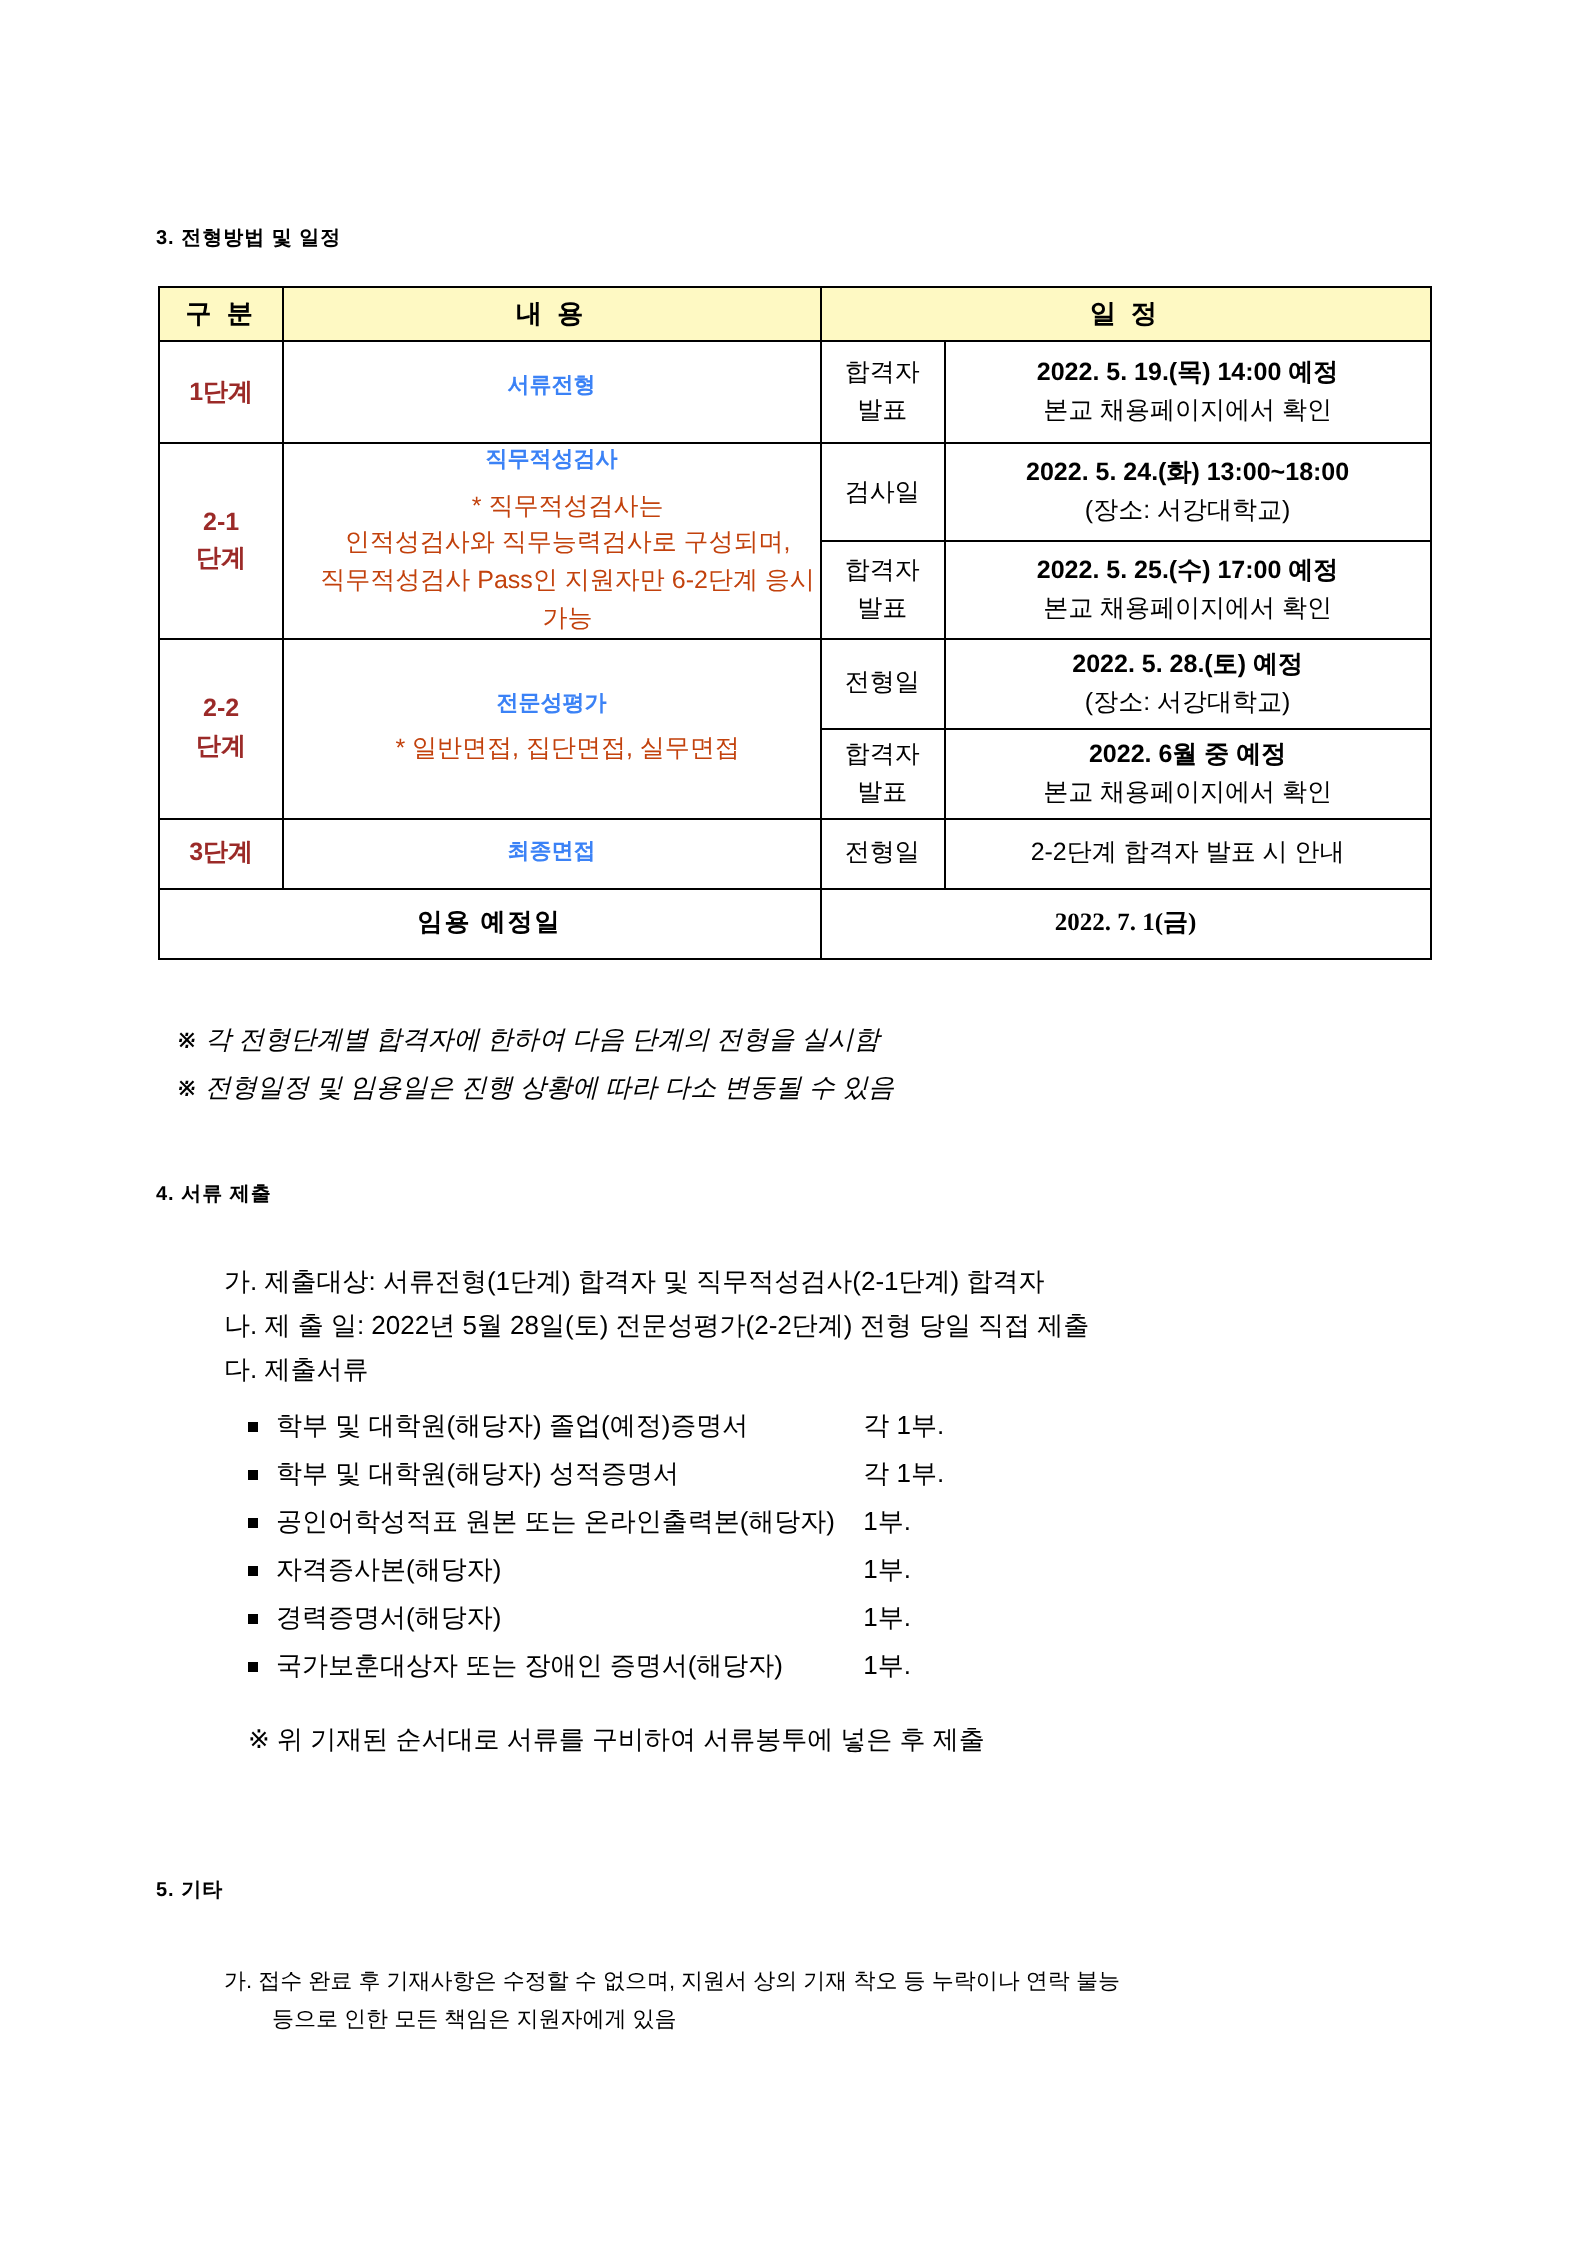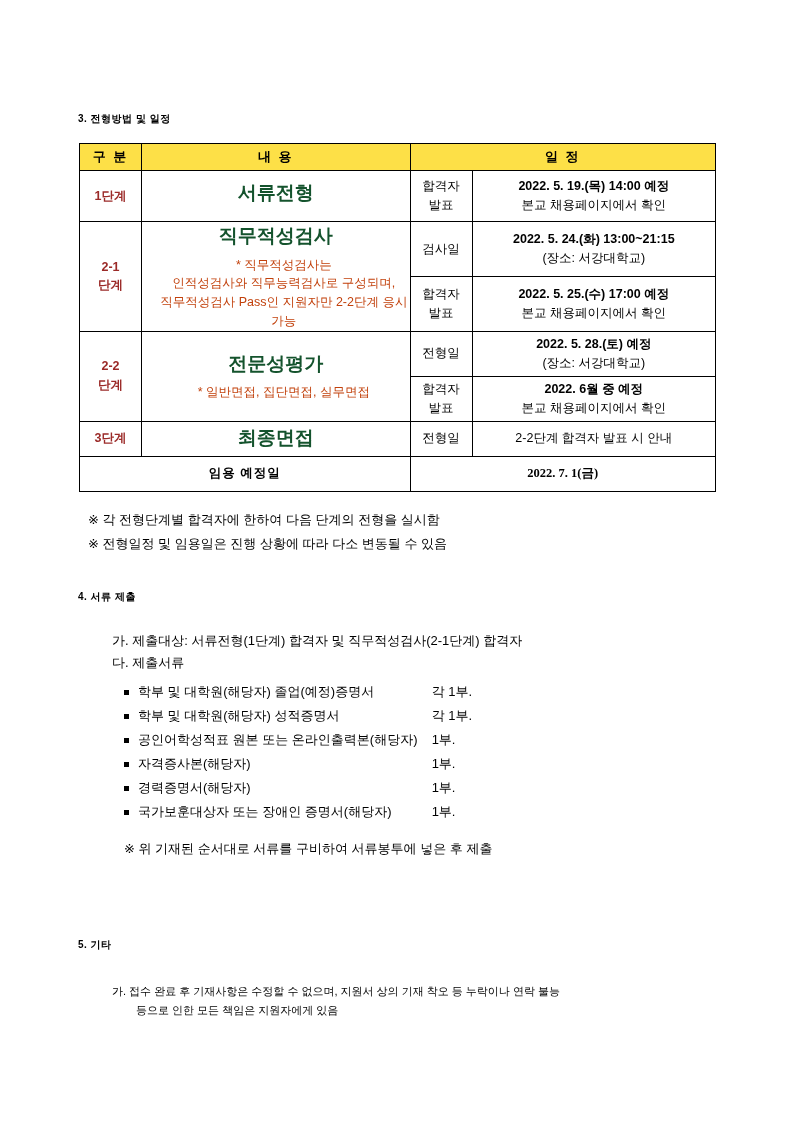--- a/index.html
+++ b/index.html
@@ -50,44 +50,44 @@
   }
   table.schedule td, table.schedule th {
     border: 1px solid #000;
     padding: 0;
     vertical-align: middle;
     text-align: center;
     font-size: 12.5px;
     line-height: 1.5;
   }
   table.schedule th {
-    background: #fde047;
+    background: #fef9c3;
     font-weight: bold;
     font-size: 13px;
     height: 26px;
     letter-spacing: 2px;
   }
   .col-gubun { width: 62px; }
   .col-naeyong { width: 268px; }
   .col-label { width: 62px; }
   .col-date { width: 243px; }
 
   .stage-cell {
     color: #9b2a28;
     font-weight: bold;
     font-size: 12.5px;
     line-height: 1.35;
   }
   .content-cell {
     padding: 7px 4px;
   }
   .content-title {
-    color: #14532d;
-    font-weight: bold;
-    font-size: 19px;
+    color: #3b82f6;
+    font-weight: bold;
+    font-size: 11px;
     margin-bottom: 5px;
   }
   .content-note {
     color: #c2410c;
     font-size: 12.5px;
     line-height: 1.5;
     font-weight: normal;
     margin-left: 16px;
   }
   .label-cell {
@@ -114,20 +114,21 @@
   }
   .plain-date { font-weight: normal; font-size: 12.5px; }
 
   
   .notes {
     position: absolute;
     left: 88px;
     top: 508px;
     font-size: 13px;
     line-height: 1.85;
+    font-style: italic;
   }
   .note-line { white-space: nowrap; }
 
   
   .sec4-body {
     position: absolute;
     left: 112px;
     top: 630px;
     width: 620px;
     font-size: 13px;
@@ -228,27 +229,27 @@
 
         <tr>
           <td class="stage-cell" rowspan="2" style="height:50px">
             <div>2-1</div>
             <div>단계</div>
           </td>
           <td class="content-cell" rowspan="2">
             <div class="content-title">직무적성검사</div>
             <div class="content-note">* 직무적성검사는</div>
             <div class="content-note">인적성검사와 직무능력검사로 구성되며,</div>
-            <div class="content-note">직무적성검사 Pass인 지원자만 2-2단계 응시 가능</div>
+            <div class="content-note">직무적성검사 Pass인 지원자만 6-2단계 응시 가능</div>
           </td>
           <td class="label-cell" style="height:44px">
             <div>검사일</div>
           </td>
           <td class="date-cell">
-            <div class="date-strong">2022. 5. 24.(화)  13:00~21:15</div>
+            <div class="date-strong">2022. 5. 24.(화)  13:00~18:00</div>
             <div class="date-sub">(장소: 서강대학교)</div>
           </td>
         </tr>
         <tr>
           <td class="label-cell" style="height:44px">
             <div>합격자</div>
             <div>발표</div>
           </td>
           <td class="date-cell">
             <div class="date-strong">2022. 5. 25.(수)  17:00 예정</div>
@@ -305,20 +306,21 @@
 
   <div class="notes">
     <div class="note-line">※ 각 전형단계별 합격자에 한하여 다음 단계의 전형을 실시함</div>
     <div class="note-line">※ 전형일정 및 임용일은 진행 상황에 따라 다소 변동될 수 있음</div>
   </div>
 
   <h2 class="section-heading sec4">4. 서류 제출</h2>
 
   <div class="sec4-body">
     <div class="item-line">가. 제출대상: 서류전형(1단계) 합격자 및 직무적성검사(2-1단계) 합격자</div>
+    <div class="item-line">나. 제 출 일: 2022년 5월 28일(토) 전문성평가(2-2단계) 전형 당일 직접 제출</div>
     <div class="item-line">다. 제출서류</div>
 
     <ul class="doc-list">
       <li class="doc-item">
         <span class="bullet"></span>
         <span class="doc-name">학부 및 대학원(해당자) 졸업(예정)증명서</span>
         <span class="doc-qty">각 1부.</span>
       </li>
       <li class="doc-item">
         <span class="bullet"></span>

